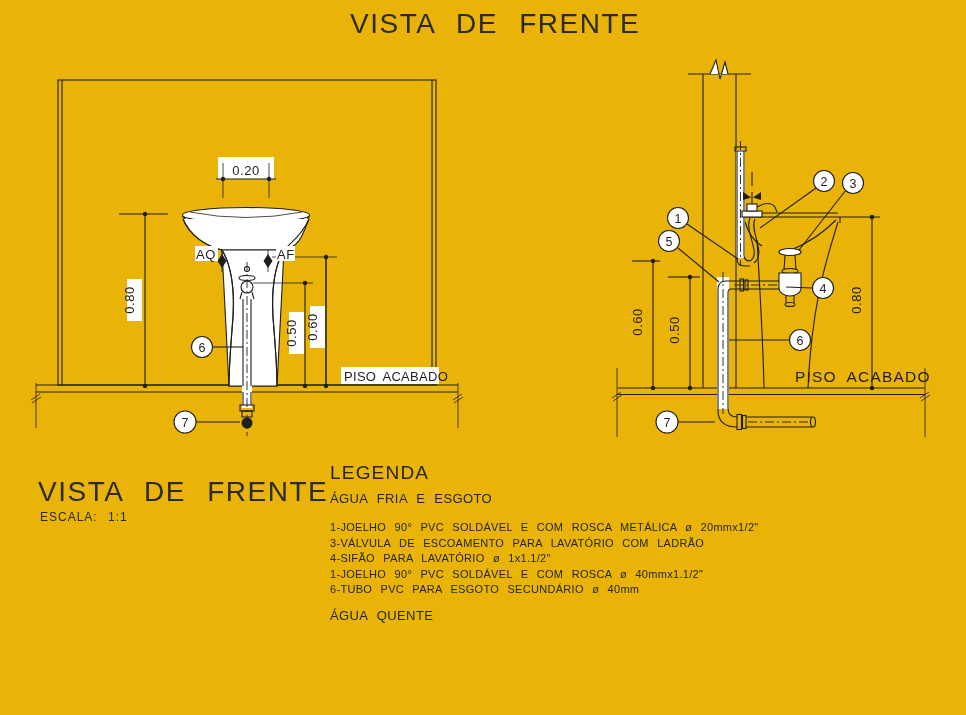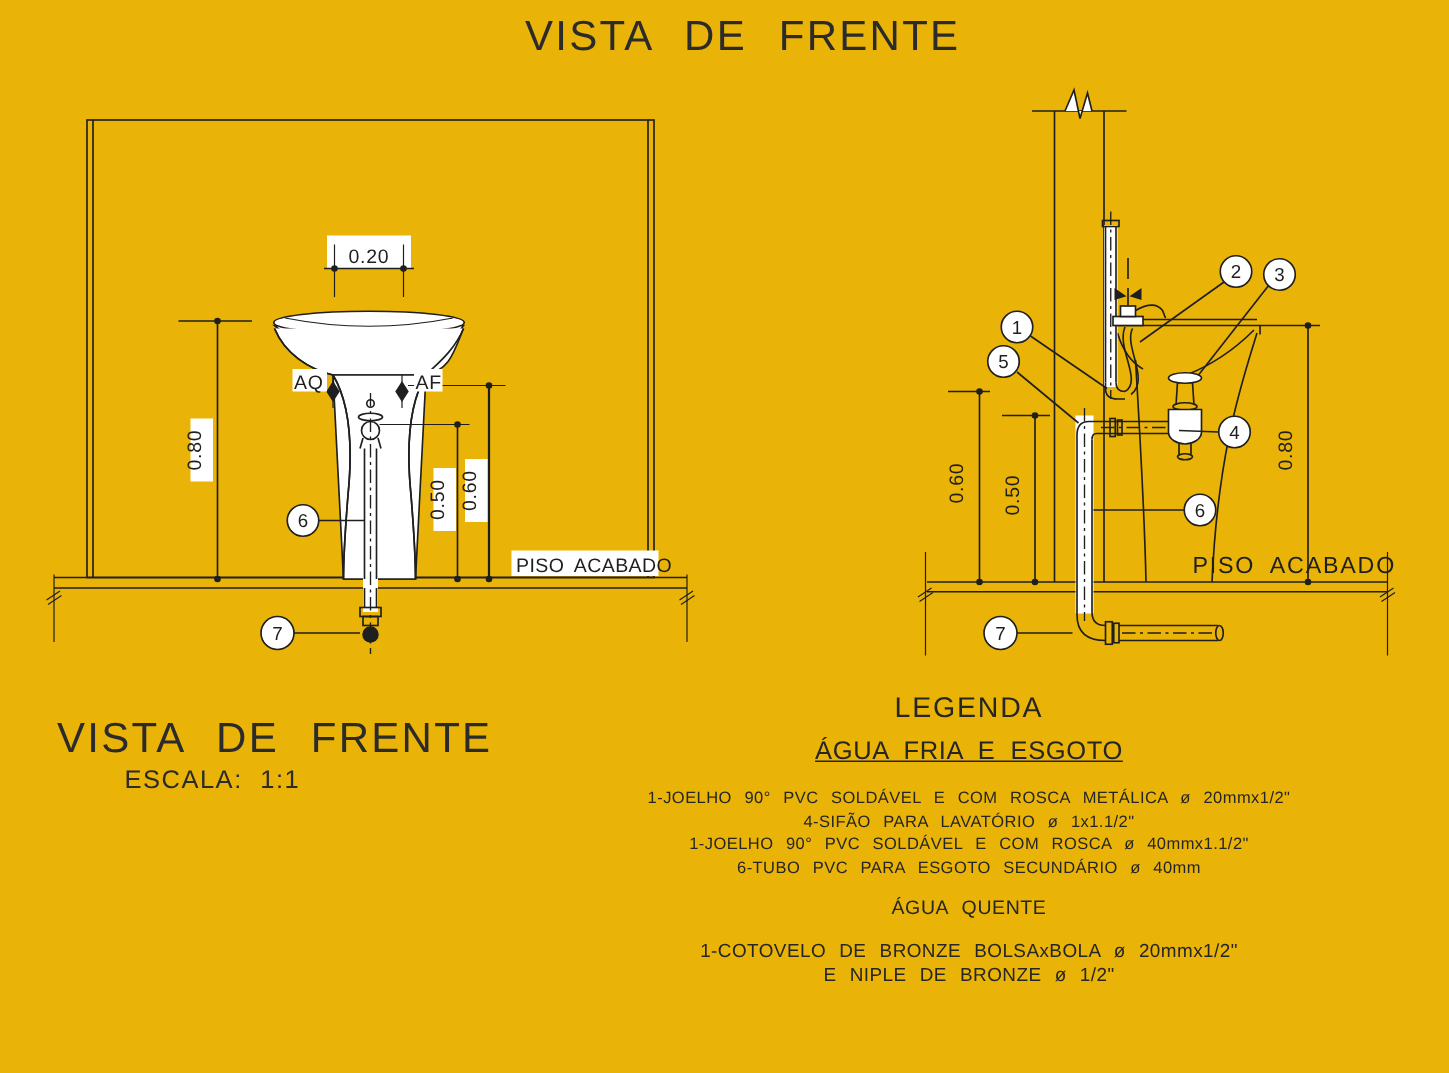--- a/index.html
+++ b/index.html
@@ -1,23 +1,23 @@
 <!DOCTYPE html>
 <html><head>
 <meta charset="utf-8">
 <style>
   html,body{margin:0;padding:0;background:#fff;}
   #stage{position:relative;width:966px;height:715px;background:#eab308;overflow:hidden;
          font-family:"Liberation Sans",sans-serif;color:#222;}
   .title{position:absolute;font-size:28px;letter-spacing:1.5px;word-spacing:12px;
          color:#2b2b2b;white-space:nowrap;font-weight:400;}
-  .subtitle{position:absolute;font-size:17px;letter-spacing:1px;word-spacing:6px;color:#2b2b2b;white-space:nowrap;margin-left:43px;}
-  #legend{position:absolute;left:346px;top:462px;width:600px;color:#262626;text-align:center;}
+  .subtitle{position:absolute;font-size:12px;letter-spacing:1px;word-spacing:6px;color:#2b2b2b;white-space:nowrap;}
+  #legend{position:absolute;left:330px;top:462px;width:600px;color:#262626;}
   #legend .lg-title{font-size:19px;letter-spacing:1.2px;}
-  #legend .lg-sec{font-size:17px;letter-spacing:.4px;word-spacing:5px;margin-top:7px;text-decoration:underline;}
+  #legend .lg-sec{font-size:13px;letter-spacing:.4px;word-spacing:5px;margin-top:7px;}
   #legend .lg-items{margin-top:14px;}
   #legend .lg-items div{font-size:11px;letter-spacing:.3px;word-spacing:5px;line-height:15.6px;white-space:nowrap;}
   #legend .lg-sec2{font-size:13px;letter-spacing:.4px;word-spacing:5px;margin-top:10px;}
   #legend .lg-items2{margin-top:15px;}
   #legend .lg-items2 div{font-size:12.6px;letter-spacing:.3px;word-spacing:5px;line-height:15.6px;white-space:nowrap;}
   #dwg line,#dwg path,#dwg rect,#dwg circle,#dwg ellipse,#dwg polyline,#dwg polygon{stroke:#1f1f1f;fill:none;stroke-width:1.1;}
   #dwg .thin{stroke-width:.8;}
   #dwg .thick{stroke-width:1.5;}
   #dwg .wf{fill:#fff;}
   #dwg .wo{fill:#fff;stroke:none;}
@@ -37,29 +37,26 @@
 
   <div class="title" style="left:350px;top:8px;">VISTA DE FRENTE</div>
   <div class="title" style="left:38px;top:476px;">VISTA DE FRENTE</div>
   <div class="subtitle" style="left:40px;top:510px;">ESCALA:  1:1</div>
 
   <div id="legend">
     <div class="lg-title">LEGENDA</div>
     <div class="lg-sec">ÁGUA FRIA E ESGOTO</div>
     <div class="lg-items">
       <div>1-JOELHO 90° PVC SOLDÁVEL E COM ROSCA METÁLICA ø 20mmx1/2"</div>
+      <div>3-VÁLVULA DE ESCOAMENTO PARA LAVATÓRIO COM LADRÃO</div>
       <div>4-SIFÃO PARA LAVATÓRIO ø 1x1.1/2"</div>
       <div>1-JOELHO 90° PVC SOLDÁVEL E COM ROSCA ø 40mmx1.1/2"</div>
       <div>6-TUBO PVC PARA ESGOTO SECUNDÁRIO ø 40mm</div>
     </div>
     <div class="lg-sec2">ÁGUA QUENTE</div>
-    <div class="lg-items2">
-      <div>1-COTOVELO DE BRONZE BOLSAxBOLA ø 20mmx1/2"</div>
-      <div>E NIPLE DE BRONZE ø 1/2"</div>
-    </div>
   </div>
 
   <svg id="dwg" width="966" height="715" viewBox="0 0 966 715">
     <defs>
       <pattern id="tiles" x="58" y="80" width="27" height="27" patternUnits="userSpaceOnUse">
         <path d="M27,0 L0,0 L0,27" stroke="#2a2a2a" stroke-width="1" fill="none"></path>
       </pattern>
       <pattern id="hatch7" width="7.5" height="7.5" patternUnits="userSpaceOnUse">
         <path d="M-2,2 L2,-2 M0,7.5 L7.5,0 M5.5,9.5 L9.5,5.5" stroke="#2a2a2a" stroke-width=".9" fill="none"></path>
       </pattern>

